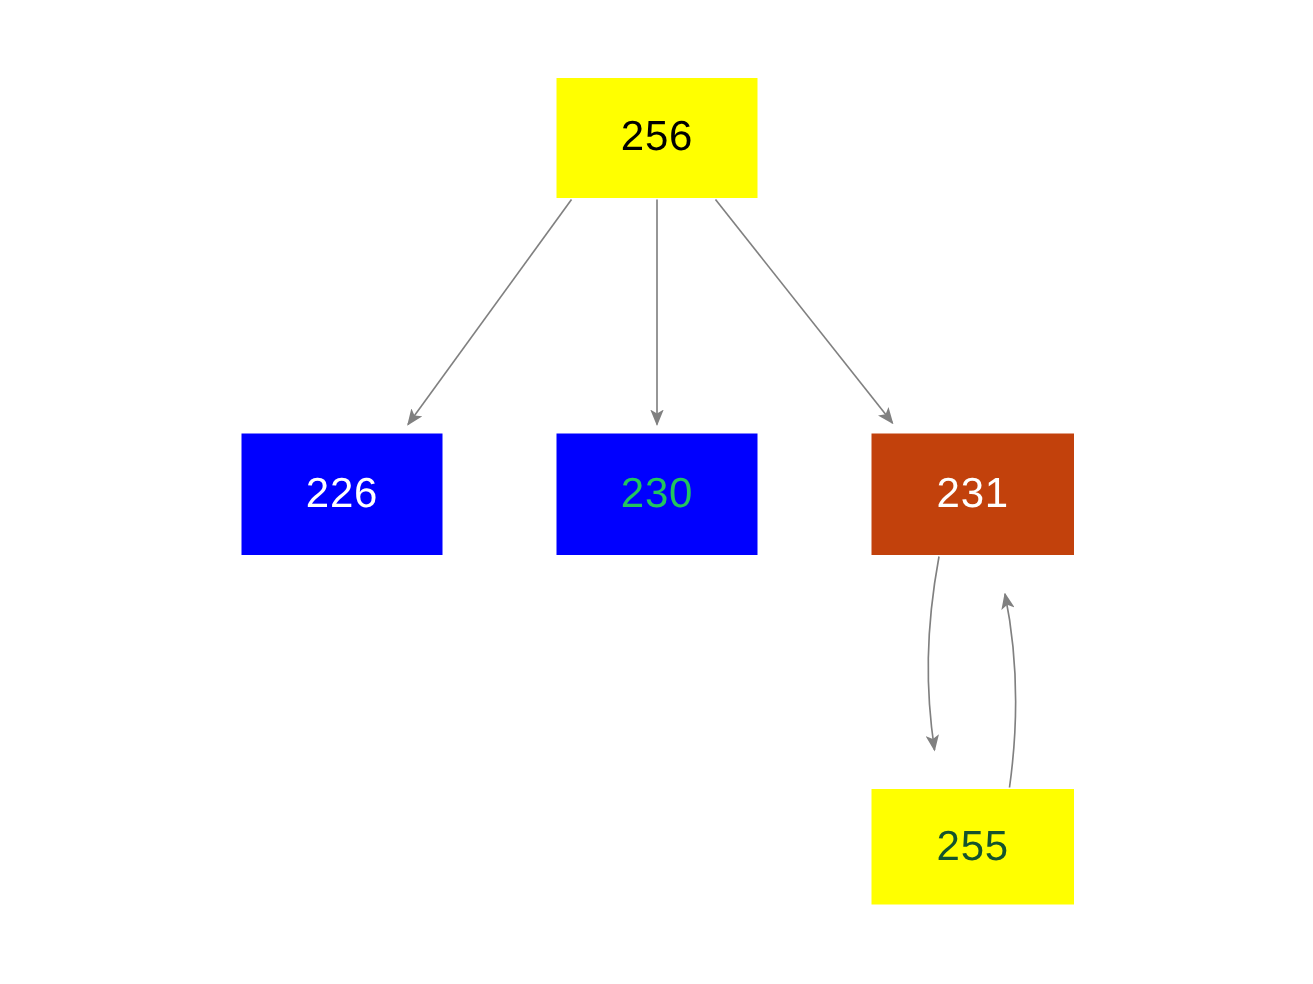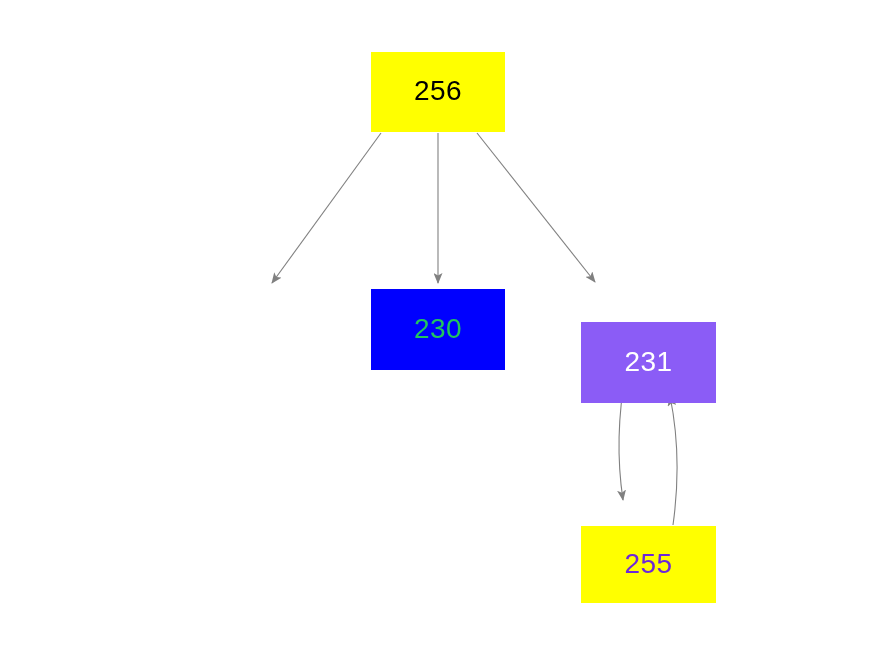--- a/index.html
+++ b/index.html
@@ -78,26 +78,29 @@
 
     <g>
       <path class="edge-path" fill="none" stroke="#808080" stroke-width="1.1" marker-end="url(#arrowhead)" d="M 673 525 C 679 482 679 440 670 396"></path>
     </g>
   </svg>
 
   <div class="node" style="left: 371px; top: 52px; width: 134px; height: 80px; background: rgb(255, 255, 0); color: rgb(0, 0, 0);">
     <span class="node-label">256</span>
   </div>
 
+  <div class="node" style="left: 161px; top: 289px; width: 134px; height: 81px; background: rgb(0, 0, 255); color: rgb(255, 255, 255);">
+    <span class="node-label">226</span>
+  </div>
 
   <div class="node" style="left: 371px; top: 289px; width: 134px; height: 81px; background: rgb(0, 0, 255); color: #22c55e;">
     <span class="node-label">230</span>
   </div>
 
-  <div class="node" style="left: 581px; top: 289px; width: 135px; height: 81px; background: #8b5cf6; color: rgb(255, 255, 255); margin-top: 33px;">
+  <div class="node" style="left: 581px; top: 289px; width: 135px; height: 81px; background: #c2410c; color: rgb(255, 255, 255);">
     <span class="node-label">231</span>
   </div>
 
-  <div class="node" style="left: 581px; top: 526px; width: 135px; height: 77px; background: rgb(255, 255, 0); color: #6d28d9;">
+  <div class="node" style="left: 581px; top: 526px; width: 135px; height: 77px; background: rgb(255, 255, 0); color: #14532d;">
     <span class="node-label">255</span>
   </div>
 
 </div>
 
 </body></html>

